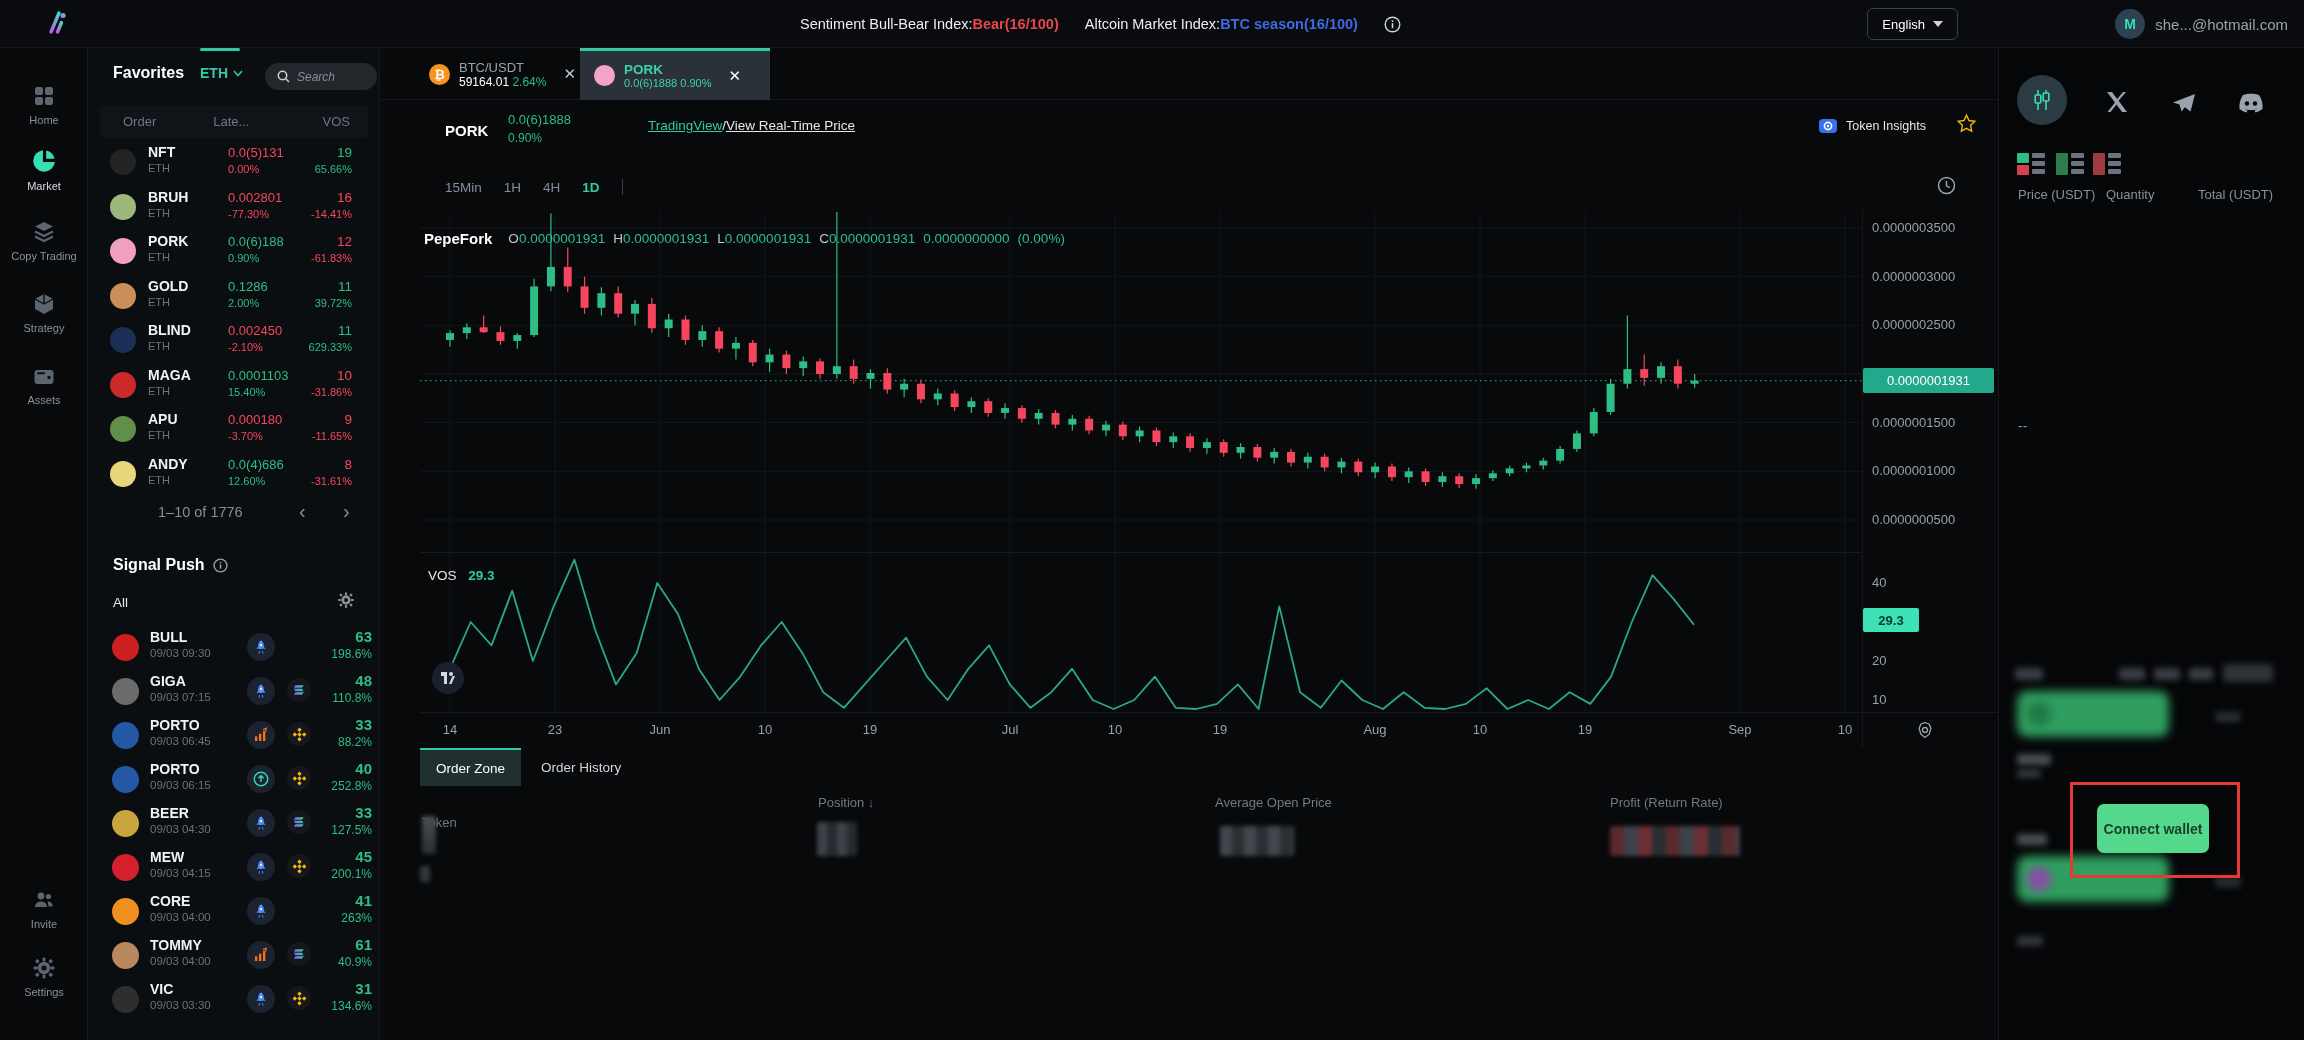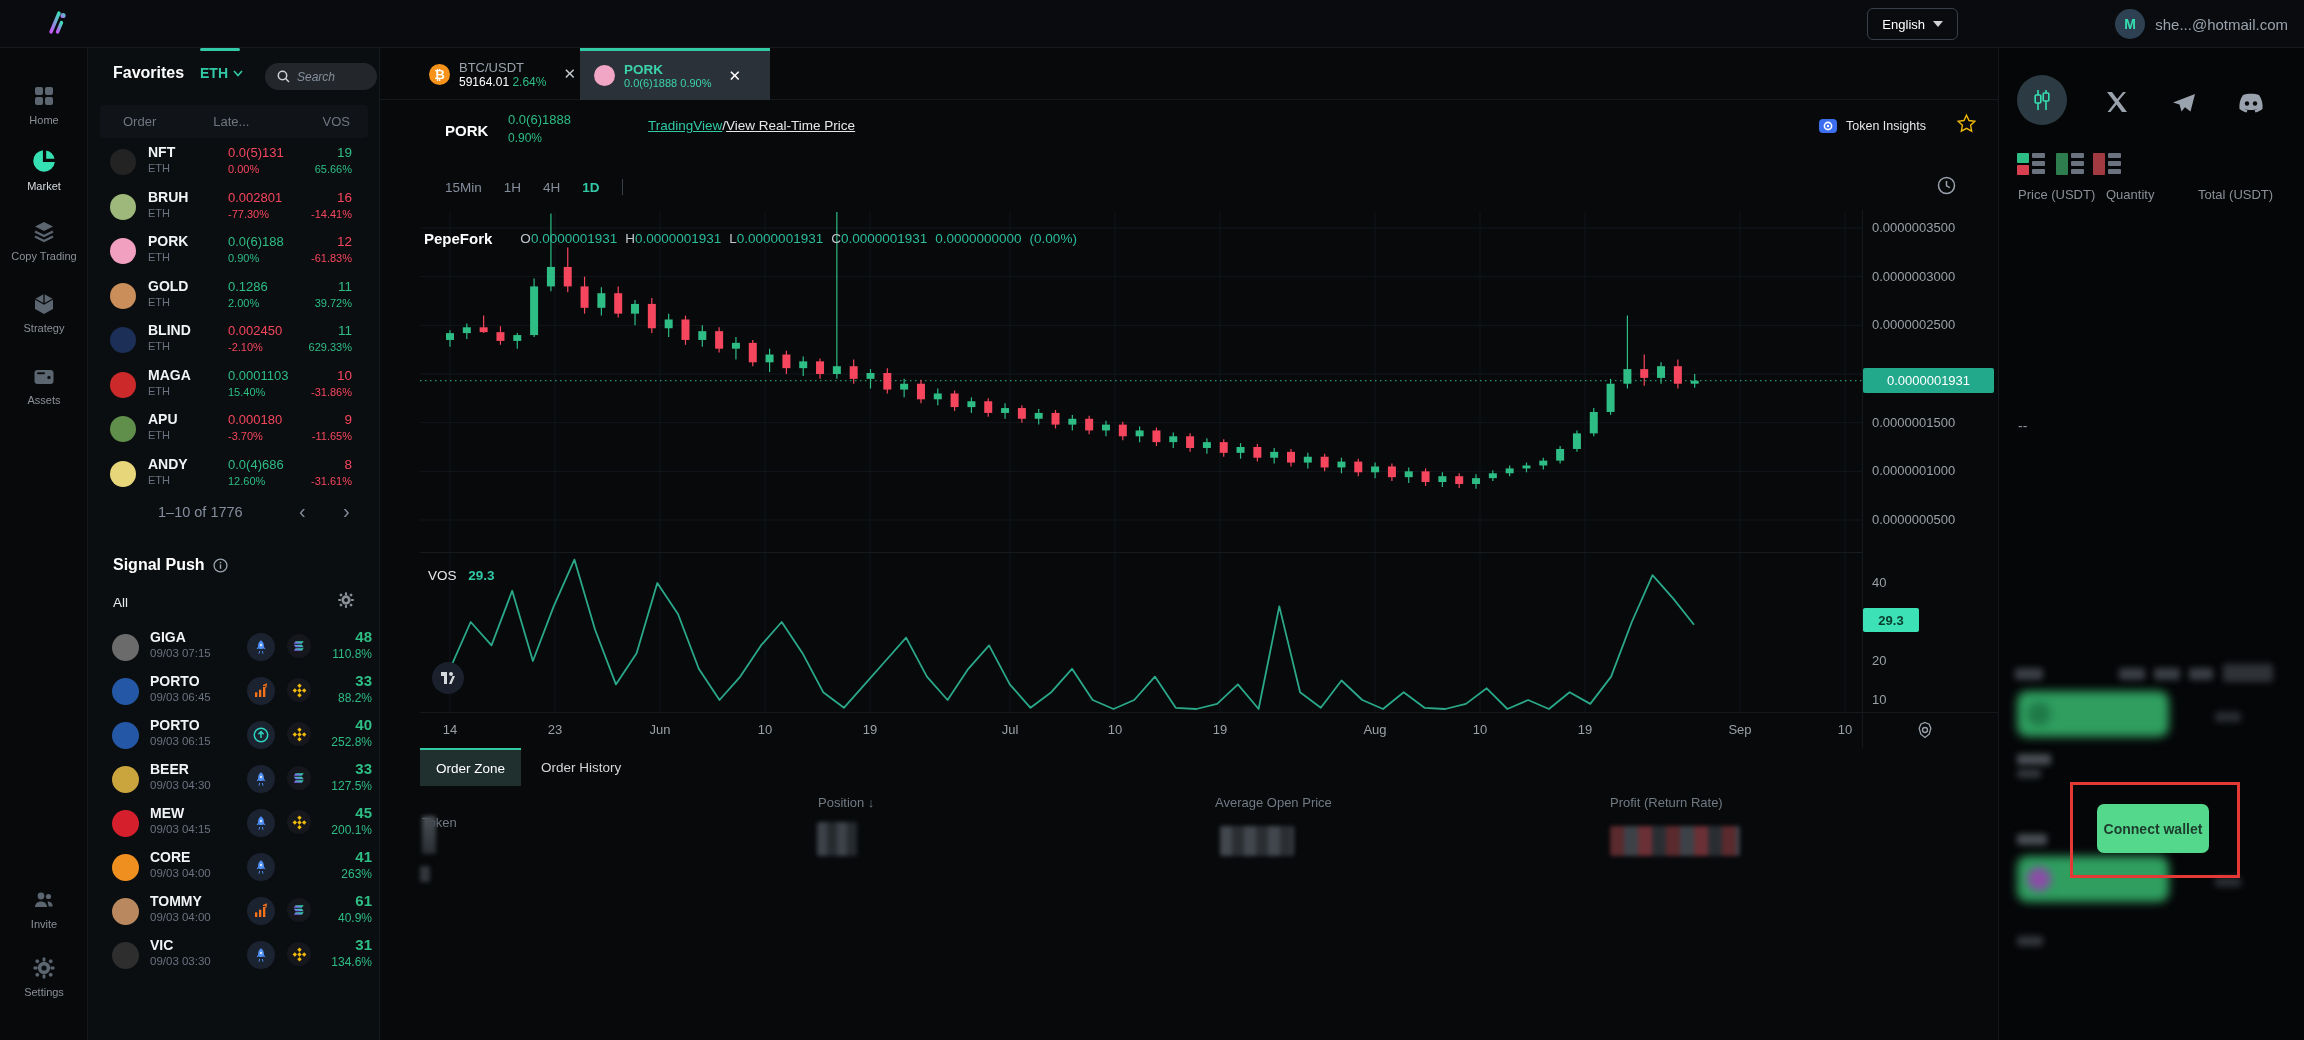--- a/index.html
+++ b/index.html
@@ -97,21 +97,21 @@
   #toolbar { position:absolute; left:380px; top:164px; width:1618px; height:46px; display:flex; align-items:center; padding-left:65px; font-size:13.5px; }
   .tf { color:#848e9c; margin-right:22px; cursor:pointer; }
   .tf.active { color:#31c9a6; font-weight:700; }
   #tb-div { width:1px; height:16px; background:#3a4049; margin:0 16px 0 0; }
   .ind { color:#d3d7da; margin-right:26px; cursor:pointer; }
   .ind.active { color:#31c9a6; font-weight:600; }
   #toolbar-clock { position:absolute; right:42px; top:12px; cursor:pointer; }
 
   
   #legend { position:absolute; left:424px; top:230px; display:flex; align-items:center; gap:8px; font-size:13.5px; z-index:5; }
-  #legend .sym { font-size:15px; font-weight:700; color:#fff; margin-right:20px; }
+  #legend .sym { font-size:15px; font-weight:700; color:#fff; margin-right:8px; }
   .leg-k { color:#c2c7cd; }
   .leg-v { color:#2bbd9c; }
   .ytick { position:absolute; left:1872px; font-size:13px; color:#9aa0a6; }
   #price-tag { position:absolute; left:1863px; top:368px; width:131px; height:25px; background:#22a98c; color:#fff; font-size:13px; display:flex; align-items:center; justify-content:center; border-radius:2px; z-index:6; }
   #vos-legend { position:absolute; left:428px; top:568px; font-size:13.5px; z-index:5; }
   #vos-tag { position:absolute; left:1863px; top:608px; width:56px; height:24px; background:#3ce2b5; color:#073b2c; font-weight:700; font-size:13px; display:flex; align-items:center; justify-content:center; border-radius:2px; z-index:6; }
   .vtick { position:absolute; left:1872px; font-size:13px; color:#9aa0a6; }
   #axis-border { position:absolute; left:1862px; top:210px; width:1px; height:538px; background:#15191d; }
   #pane-div { position:absolute; left:420px; top:552px; width:1442px; height:1px; background:#161b20; }
   #xaxis { position:absolute; left:420px; top:712px; width:1578px; height:36px; border-top:1px solid #15191d; }
@@ -159,20 +159,35 @@
             <stop offset="0" stop-color="#c558f6"></stop>
                 <stop offset="1" stop-color="#3ae0b8"></stop>
           </linearGradient>
             </defs>
           <path d="M7 23 L15 4" stroke="url(#lg1)" stroke-width="3.4" stroke-linecap="round" fill="none"></path>
           <path d="M13.5 23 L17.5 13.5" stroke="url(#lg1)" stroke-width="3.4" stroke-linecap="round" fill="none"></path>
           <circle cx="19" cy="6.5" r="2.6" fill="url(#lg1)"></circle>
         </svg>
       </span>
       <span class="name">Insight</span>
+    </div>
+    <div id="indices">
+      <span>
+        <span class="lbl">Sentiment Bull-Bear Index:</span><span class="red">Bear(16/100)</span>
+      </span>
+      <span>
+        <span class="lbl">Altcoin Market Index:</span><span class="blue">BTC season(16/100)</span>
+      </span>
+      <span>
+        <svg width="17" height="17" viewBox="0 0 17 17">
+            <circle cx="8.5" cy="8.5" r="7.3" fill="none" stroke="#cfd3d6" stroke-width="1.4"></circle>
+            <rect x="7.7" y="7.2" width="1.6" height="5" fill="#cfd3d6"></rect>
+            <rect x="7.7" y="4.3" width="1.6" height="1.7" fill="#cfd3d6"></rect>
+          </svg>
+      </span>
     </div>
     <div id="lang-btn">
       <span>English</span>
       <span class="caret"></span>
     </div>
     <div id="account">
       <span>
         <svg width="30" height="30" viewBox="0 0 30 30">
             <circle cx="15" cy="15" r="15" fill="#2e4152"></circle>
             <text x="15" y="20" text-anchor="middle" font-size="14" font-weight="bold" fill="#35e0b2" font-family="Liberation Sans,sans-serif">M</text>
@@ -397,20 +412,37 @@
             <rect x="18.5" y="10.6" width="4" height="2.8" rx="1"></rect>
             <rect x="3.6" y="3.6" width="3.4" height="3.4" rx="1" transform="rotate(45 5.3 5.3)"></rect>
             <rect x="17" y="3.6" width="3.4" height="3.4" rx="1" transform="rotate(45 18.7 5.3)"></rect>
             <rect x="3.6" y="17" width="3.4" height="3.4" rx="1" transform="rotate(45 5.3 18.7)"></rect>
             <rect x="17" y="17" width="3.4" height="3.4" rx="1" transform="rotate(45 18.7 18.7)"></rect>
             <circle cx="12" cy="12" r="2.6" fill="#0b0e11"></circle>
           </g>
         </svg>
     </div>
     <div id="sp-rows">
+  <div class="srow">
+    <span class="avatar" style="background: rgb(204, 31, 31);"></span>
+    <span class="nm">BULL</span>
+    <span class="tm">09/03 09:30</span>
+    <span class="ic1">
+            <span class="icircle">
+              <svg width="16" height="16" viewBox="0 0 24 24">
+                <path d="M12 2c3.2 2.2 4.6 6 4.4 9.6l2.4 3.6-3.6-1c-1.6 1.2-4.8 1.2-6.4 0l-3.6 1 2.4-3.6C7.4 8 8.8 4.2 12 2z" fill="#4f8ff7"></path>
+                <circle cx="12" cy="9" r="1.9" fill="#cfe1ff"></circle>
+                <path d="M10 18 L9 22 M14 18 L15 22" stroke="#4f8ff7" stroke-width="1.5"></path>
+              </svg>
+            </span>
+          </span>
+    <span class="ic2"></span>
+    <span class="cnt">63</span>
+    <span class="chg">198.6%</span>
+  </div>
 
   <div class="srow">
     <span class="avatar" style="background: rgb(107, 107, 107);"></span>
     <span class="nm">GIGA</span>
     <span class="tm">09/03 07:15</span>
     <span class="ic1">
             <span class="icircle">
               <svg width="16" height="16" viewBox="0 0 24 24">
                 <path d="M12 2c3.2 2.2 4.6 6 4.4 9.6l2.4 3.6-3.6-1c-1.6 1.2-4.8 1.2-6.4 0l-3.6 1 2.4-3.6C7.4 8 8.8 4.2 12 2z" fill="#4f8ff7"></path>
                 <circle cx="12" cy="9" r="1.9" fill="#cfe1ff"></circle>

